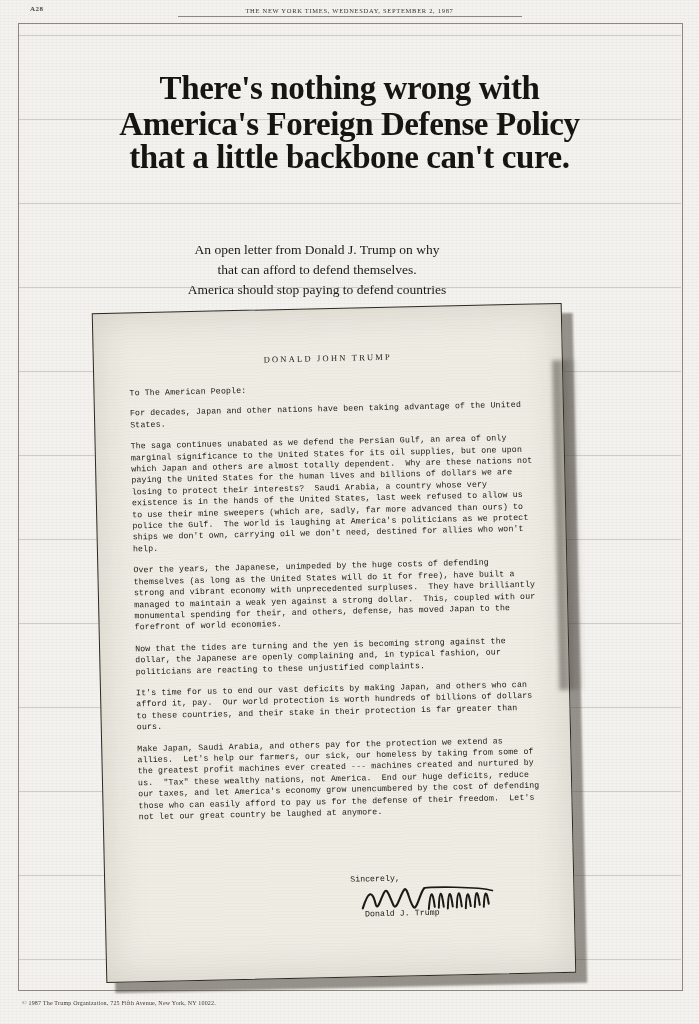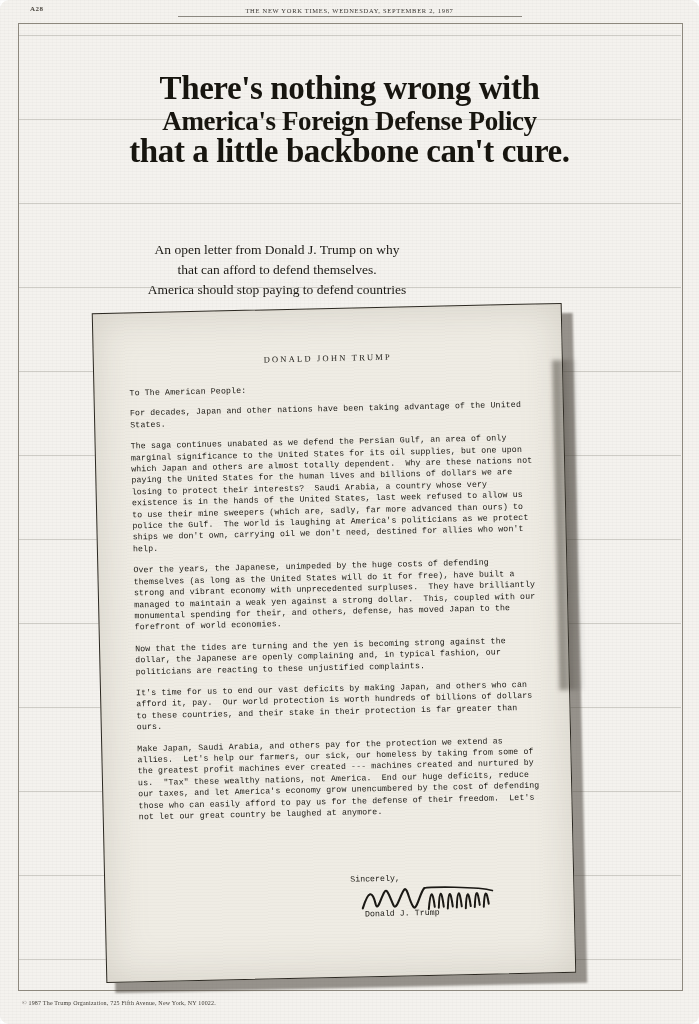--- a/index.html
+++ b/index.html
@@ -13,21 +13,20 @@
     overflow: hidden;
     font-family: "Liberation Serif", serif;
     color: #111;
   }
 
   .page {
     position: relative;
     width: 699px;
     height: 1024px;
     background: #f4f2ee;
-    border-radius: 9px;
   }
 
   
   .grain {
     position: absolute;
     inset: 0;
     background:
       repeating-linear-gradient(0deg, rgba(0,0,0,0.018) 0px, rgba(0,0,0,0.018) 1px, rgba(0,0,0,0) 1px, rgba(0,0,0,0) 3px),
       repeating-linear-gradient(90deg, rgba(0,0,0,0.012) 0px, rgba(0,0,0,0.012) 1px, rgba(0,0,0,0) 1px, rgba(0,0,0,0) 4px);
     pointer-events: none;
@@ -102,34 +101,35 @@
     left: 0;
     width: 699px;
     text-align: center;
     font-family: "Liberation Serif", serif;
     font-weight: bold;
     color: #17150f;
     line-height: 1.02;
     letter-spacing: -0.4px;
   }
   .headline .l1 { font-size: 33px; display: block; }
-  .headline .l2 { font-size: 27px; display: block; margin-top: 2px; }
+  .headline .l2 { font-size: 33px; display: block; margin-top: 2px; }
   .headline .l3 { font-size: 33px; display: block; margin-top: 0; }
 
   
   .deck {
     position: absolute;
     top: 240px;
     left: 0;
     width: 554px;
     text-align: center;
     font-family: "Liberation Serif", serif;
     font-size: 13.5px;
     color: #1c1a15;
     line-height: 1.48;
+    padding-left: 40px;
   }
   .deck span { display: block; }
 
   
   .letter-shadow {
     position: absolute;
     top: 318px;
     left: 108px;
     width: 472px;
     height: 670px;

